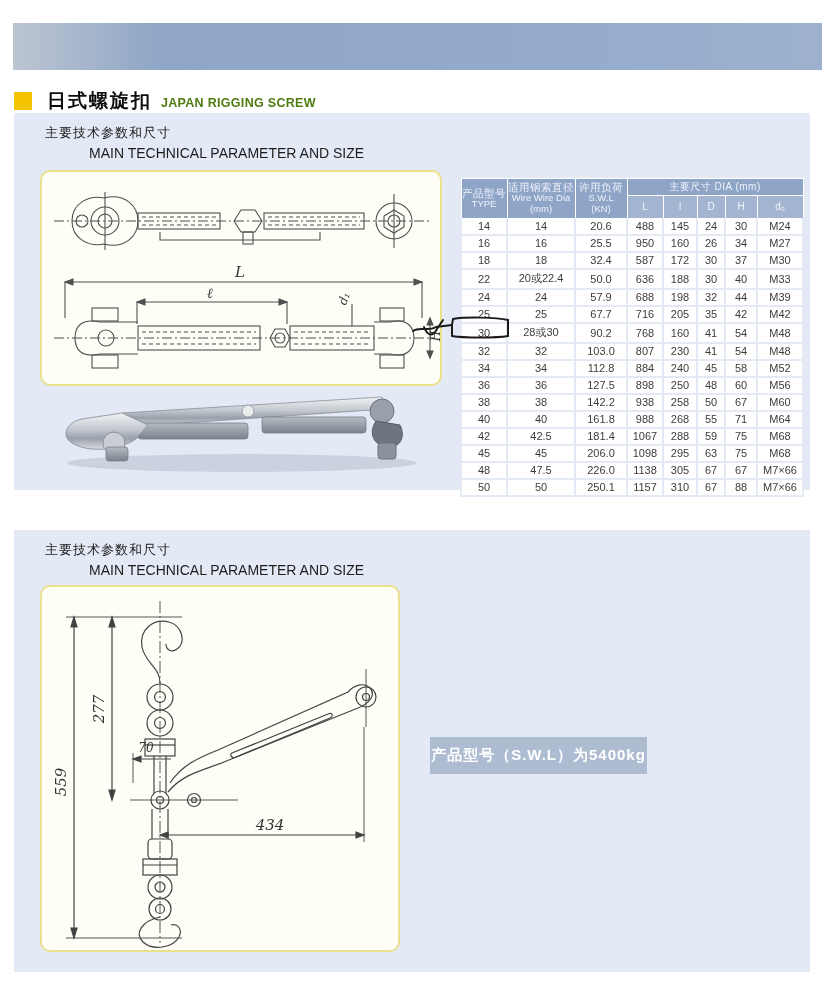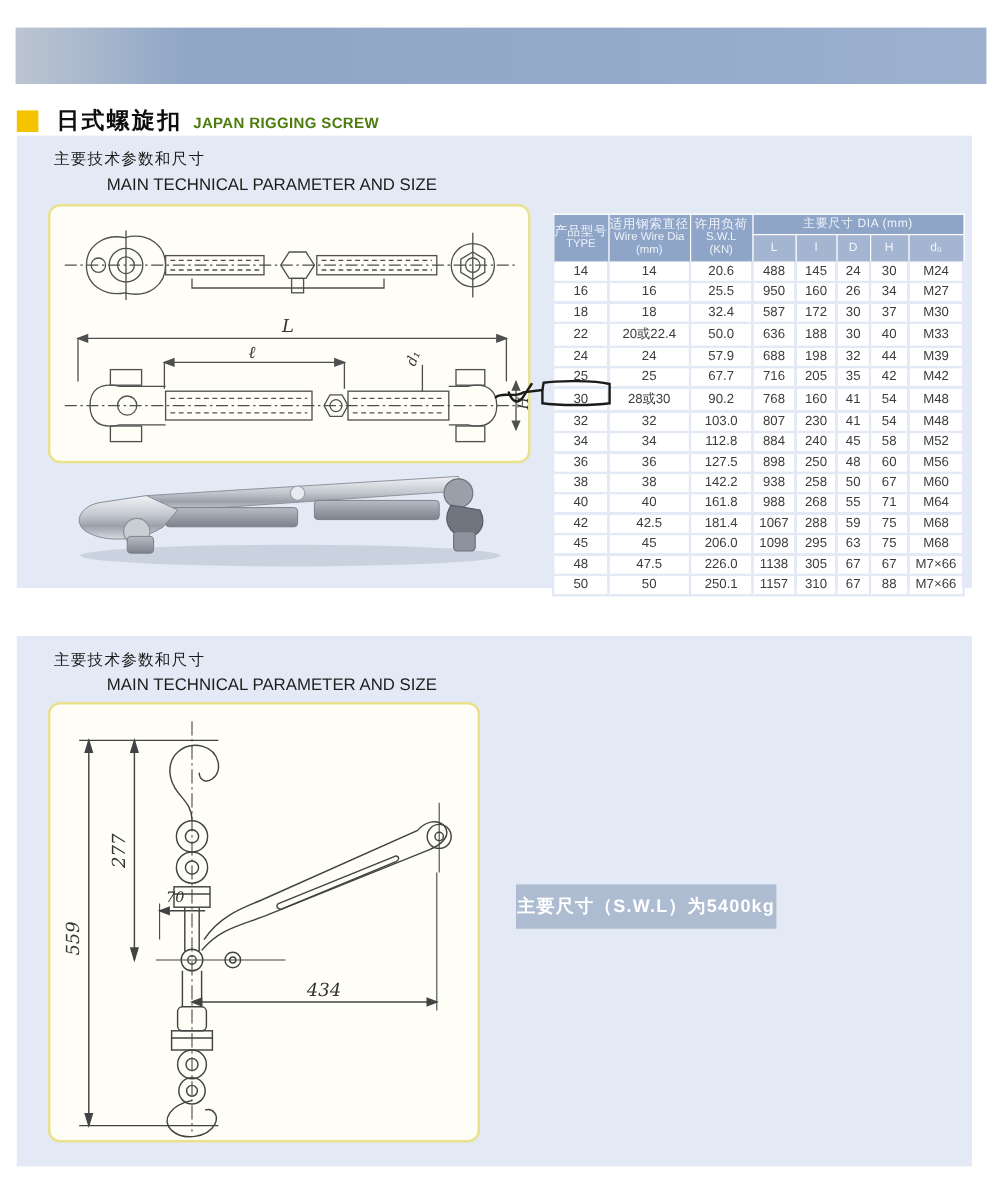--- a/index.html
+++ b/index.html
@@ -450,16 +450,16 @@
         <line x1="322" y1="140" x2="322" y2="255" stroke-width=".9"></line>
       </g>
       <text class="dim" x="62" y="122" font-size="15" text-anchor="middle" transform="rotate(-90 62 122)">277</text>
       <text class="dim" x="24" y="195" font-size="15" text-anchor="middle" transform="rotate(-90 24 195)">559</text>
       <text class="dim" x="104" y="165" font-size="12" text-anchor="middle">70</text>
       <text class="dim" x="228" y="243" font-size="15" text-anchor="middle">434</text>
     </svg>
   </div>
 
   <div id="swlbar">
-    <span>主要尺寸（S.W.L）为5400kg</span>
+    <span>产品型号（S.W.L）为5400kg</span>
   </div>
 
 </div>
 
 </body></html>

